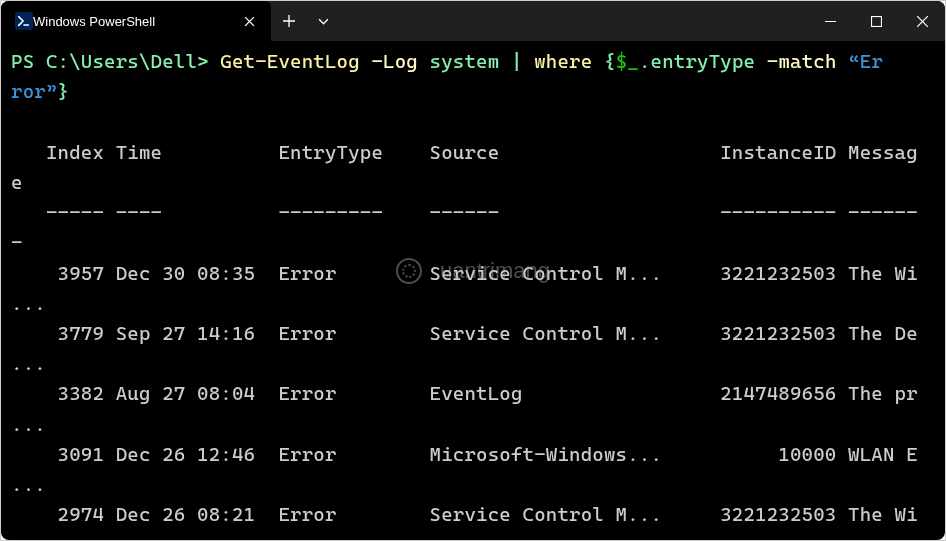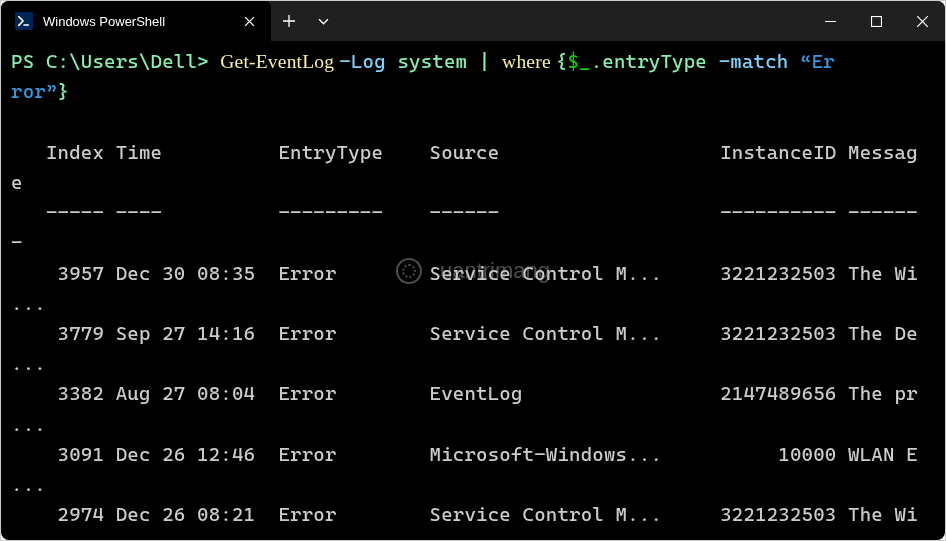--- a/index.html
+++ b/index.html
@@ -26,21 +26,20 @@
     align-items: stretch;
     user-select: none;
   }
   .tab {
     display: flex;
     align-items: center;
     background: #000;
     padding: 0 10px 0 14px;
     min-width: 270px;
     border-top-right-radius: 6px;
-    gap: 10px;
     position: relative;
   }
   .tab .ps-icon {
     width: 18px;
     height: 18px;
     background: #012456;
     border-radius: 2px;
     display: flex;
     align-items: center;
     justify-content: center;
@@ -93,22 +92,22 @@
     padding: 6px 10px 10px 10px;
     color: #ccc;
     font-size: 19.5px;
     line-height: 1.55;
     white-space: pre;
     letter-spacing: 0.2px;
     font-family: 'Cascadia Mono', 'Consolas', monospace;
     overflow: hidden;
   }
   .c-white { color: #86efac; }
-  .c-yellow { color: #f9f1a5; font-family: Liberation Serif, serif; }
-  .c-gray { color: #7dd3fc; }
+  .c-yellow { color: #f9f1a5; }
+  .c-gray { color: #fef9c3; }
   .c-green { color: #16c60c; }
   .c-cyan { color: #3a96dd; }
   .watermark {
     position: absolute;
     top: 50%;
     left: 50%;
     transform: translate(-50%, -50%);
     color: rgba(170,170,170,0.45);
     font-family: sans-serif;
     font-size: 22px;

